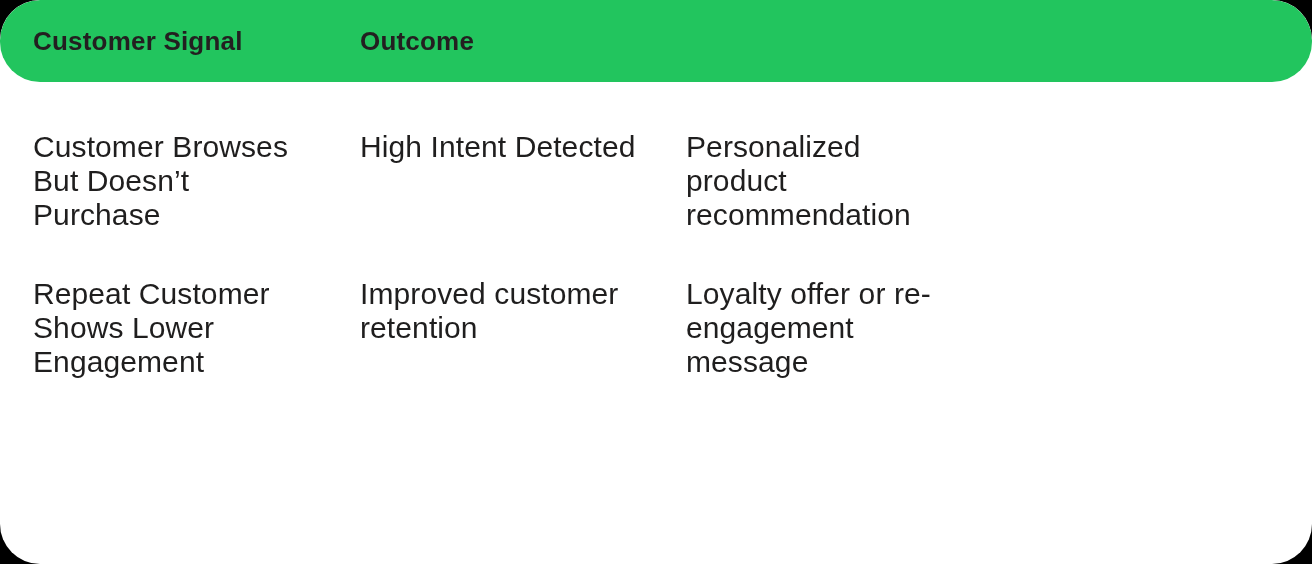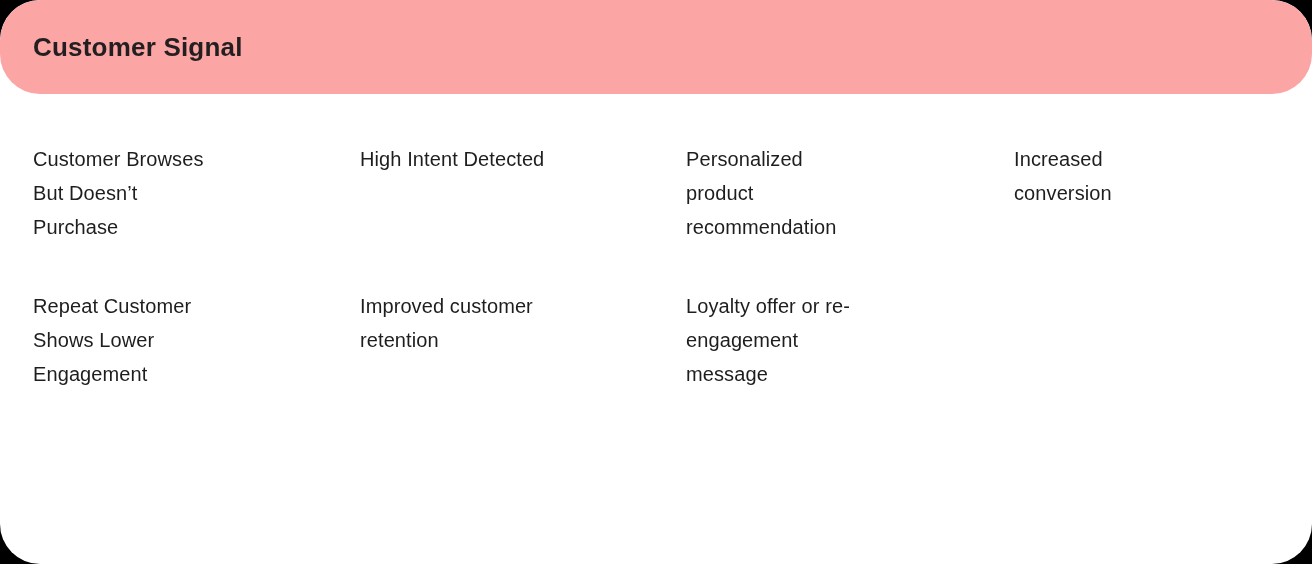--- a/index.html
+++ b/index.html
@@ -14,22 +14,22 @@
     height: 564px;
     background: #ffffff;
     border-radius: 40px;
     overflow: hidden;
     box-sizing: border-box;
   }
   .table-header {
     display: grid;
     grid-template-columns: 327px 326px 328px 1fr;
     align-items: center;
-    height: 94px;
-    background: #fca5a5;
+    height: 82px;
+    background: #22c55e;
     border-radius: 40px;
   }
   .header-cell {
     padding-left: 33px;
     font-size: 26px;
     font-weight: 700;
     line-height: 32px;
     color: #231f20;
     white-space: pre-line;
     letter-spacing: 0.2px;
@@ -38,49 +38,48 @@
     padding-top: 48px;
   }
   .table-row {
     display: grid;
     grid-template-columns: 327px 326px 328px 1fr;
     margin-bottom: 45px;
   }
   .body-cell {
     padding-left: 33px;
     padding-right: 10px;
-    font-size: 20px;
+    font-size: 30px;
     font-weight: 400;
     line-height: 34px;
     color: #1f1e1e;
     white-space: pre-line;
     letter-spacing: 0.1px;
   }
 </style>
 </head>
 <body>
 
 <div class="card">
 
   <div class="table-header">
     <div class="header-cell">Customer Signal</div>
+    <div class="header-cell">Outcome</div>
   </div>
 
   <div class="table-body">
 
     <div class="table-row">
       <div class="body-cell">Customer Browses
 But Doesn’t
 Purchase</div>
       <div class="body-cell">High Intent Detected</div>
       <div class="body-cell">Personalized
 product
 recommendation</div>
-      <div class="body-cell">Increased
-conversion</div>
     </div>
 
     <div class="table-row">
       <div class="body-cell">Repeat Customer
 Shows Lower
 Engagement</div>
       <div class="body-cell">Improved customer
 retention</div>
       <div class="body-cell">Loyalty offer or re-
 engagement

